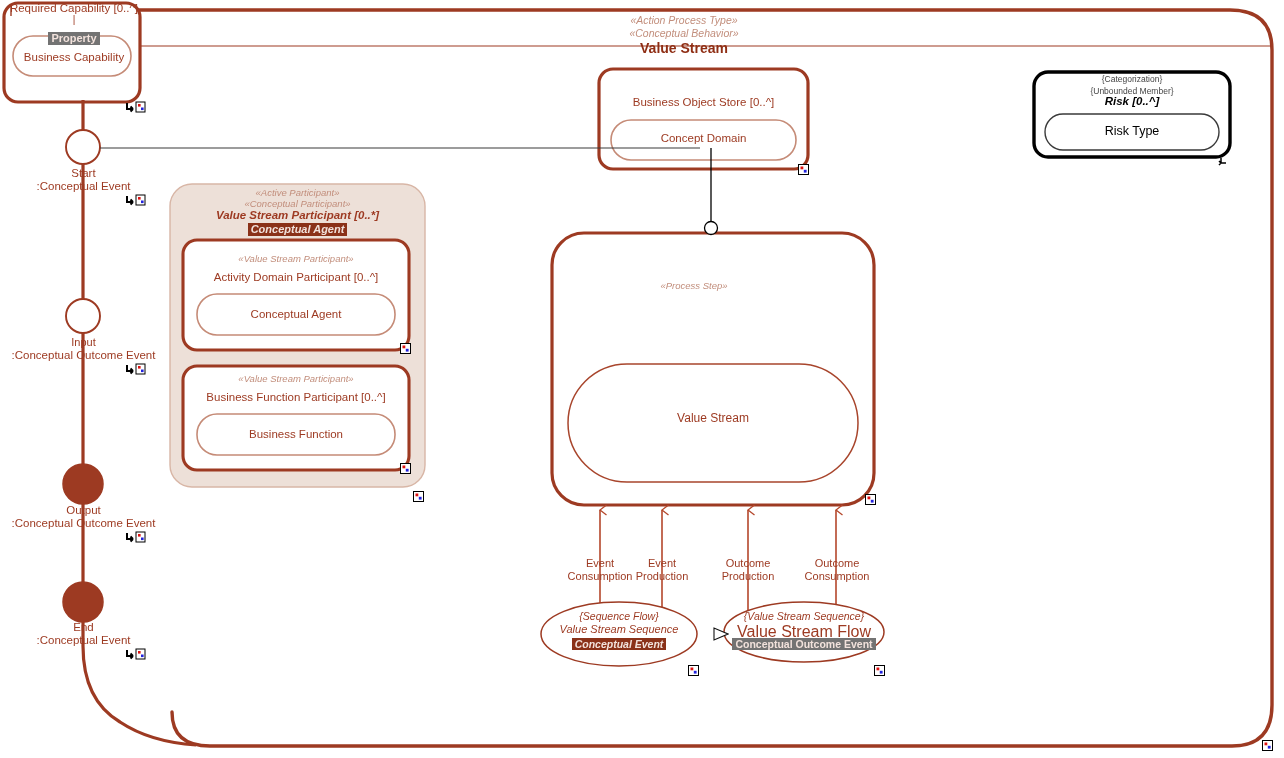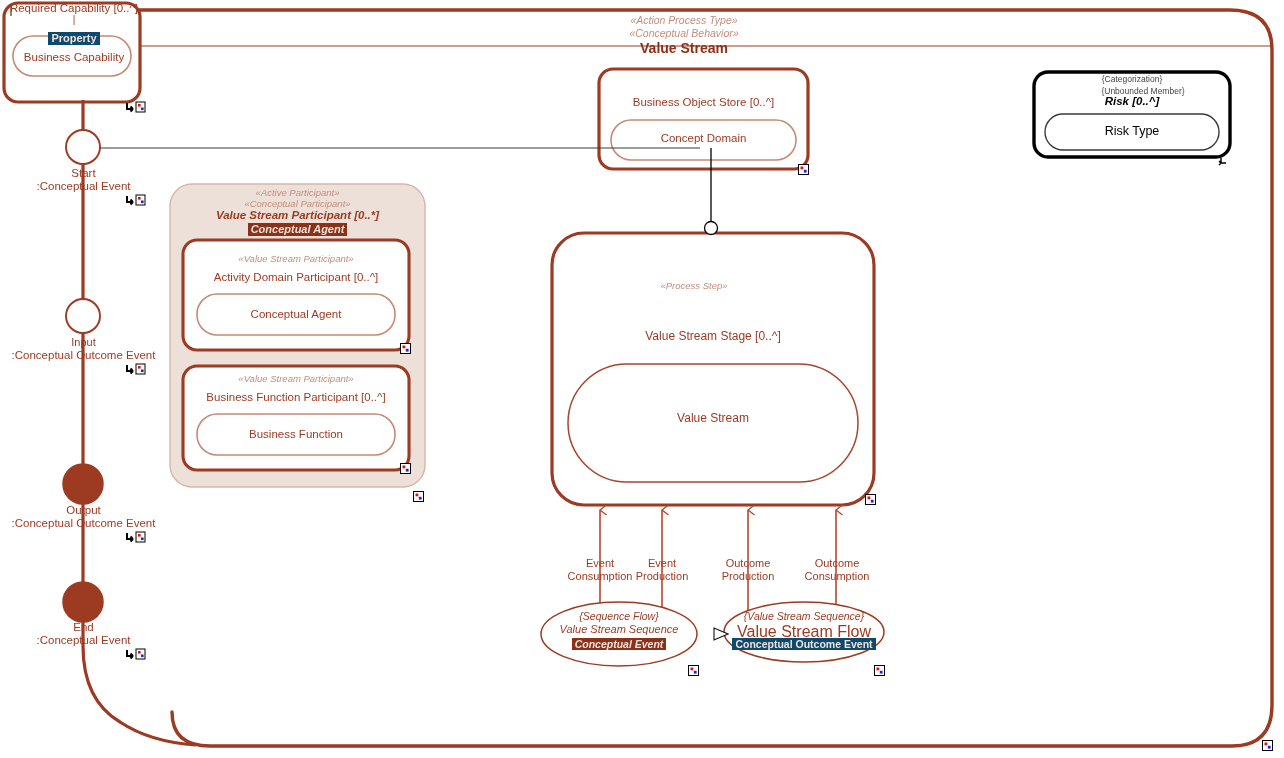--- a/index.html
+++ b/index.html
@@ -28,21 +28,21 @@
   .name-b{ font-weight:bold; color:#8F2E14;}
   .hl{
     background:#8A3118;
     color:#F2E2DC;
     font-weight:bold;
     font-style:italic;
     padding:0 3px;
     display:inline-block;
   }
   .hl2{
-    background:#0c4a6e;
+    background:#737373;
     color:#F2E2DC;
     font-weight:bold;
     padding:0 3px;
     display:inline-block;
   }
   .blk{color:#000;}
   .ster-blk{font-style:normal;color:#444;}
   .ital{font-style:italic;}
   .ico{
     position:absolute;
@@ -154,41 +154,40 @@
   <div class="lbl" style="left:4px;top:14px;width:140px;font-size:10px;">|</div>
   <div class="lbl" style="left:4px;top:32px;width:140px;font-size:11px;">
     <span class="hl2">Property</span>
   </div>
   <div class="lbl" style="left:4px;top:51px;width:140px;font-size:11.5px;text-align:center;">Business Capability</div>
 
   <div class="lbl" style="left:599px;top:96px;width:209px;font-size:11.5px;">Business Object Store [0..^]</div>
   <div class="lbl" style="left:599px;top:132px;width:209px;font-size:11.5px;">Concept Domain</div>
 
   <div class="lbl ster-blk" style="left:1034px;top:75px;width:196px;font-size:8.5px;">{Categorization}</div>
-  <div class="lbl ster-blk" style="left:1034px;top:87px;width:196px;font-size:8.5px;margin-left:11px;">{Unbounded Member}</div>
+  <div class="lbl ster-blk" style="left:1034px;top:87px;width:196px;font-size:8.5px;">{Unbounded Member}</div>
   <div class="lbl blk ital" style="left:1034px;top:95px;width:196px;font-size:11.5px;font-weight:bold;">Risk [0..^]</div>
   <div class="lbl blk" style="left:1034px;top:124px;width:196px;font-size:12.5px;">Risk Type</div>
 
   <div class="lbl ster" style="left:170px;top:188px;width:255px;font-size:9.5px;">«Active Participant»</div>
   <div class="lbl ster" style="left:170px;top:199px;width:255px;font-size:9.5px;">«Conceptual Participant»</div>
   <div class="lbl ster-b" style="left:170px;top:209px;width:255px;font-size:11.5px;">Value Stream Participant [0..*]</div>
   <div class="lbl" style="left:170px;top:223px;width:255px;font-size:11px;">
     <span class="hl">Conceptual Agent</span>
   </div>
 
   <div class="lbl ster" style="left:183px;top:254px;width:226px;font-size:9.5px;">«Value Stream Participant»</div>
   <div class="lbl" style="left:183px;top:271px;width:226px;font-size:11.5px;">Activity Domain Participant [0..^]</div>
   <div class="lbl" style="left:183px;top:308px;width:226px;font-size:11.5px;">Conceptual Agent</div>
 
   <div class="lbl ster" style="left:183px;top:374px;width:226px;font-size:9.5px;">«Value Stream Participant»</div>
   <div class="lbl" style="left:183px;top:391px;width:226px;font-size:11.5px;">Business Function Participant [0..^]</div>
   <div class="lbl" style="left:183px;top:428px;width:226px;font-size:11.5px;">Business Function</div>
 
   <div class="lbl ster" style="left:552px;top:281px;width:284px;font-size:9.5px;">«Process Step»</div>
-  <div class="lbl" style="left:552px;top:330px;width:322px;font-size:12px;">Value Stream Stage [0..^]</div>
   <div class="lbl" style="left:552px;top:412px;width:322px;font-size:12px;">Value Stream</div>
 
   <div class="lbl" style="left:0px;top:167px;width:167px;font-size:11.5px;">Start</div>
   <div class="lbl" style="left:0px;top:180px;width:167px;font-size:11.5px;">:Conceptual Event</div>
 
   <div class="lbl" style="left:0px;top:336px;width:167px;font-size:11px;">Input</div>
   <div class="lbl" style="left:0px;top:349px;width:167px;font-size:11.5px;">:Conceptual Outcome Event</div>
 
   <div class="lbl" style="left:0px;top:504px;width:167px;font-size:11.5px;">Output</div>
   <div class="lbl" style="left:0px;top:517px;width:167px;font-size:11.5px;">:Conceptual Outcome Event</div>

